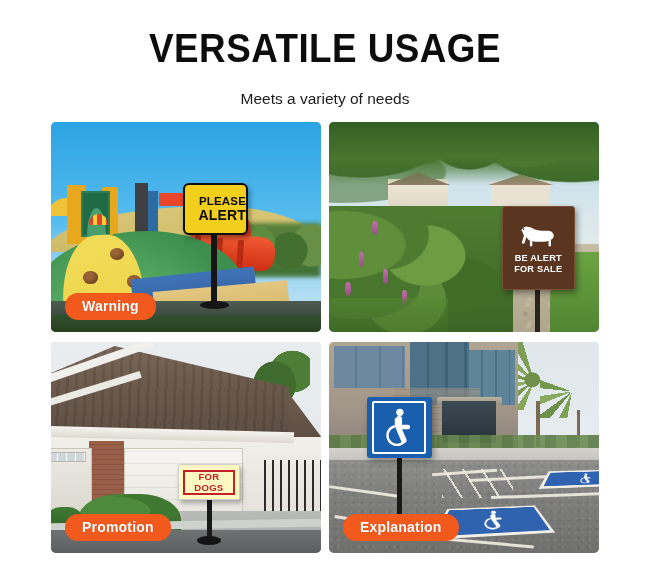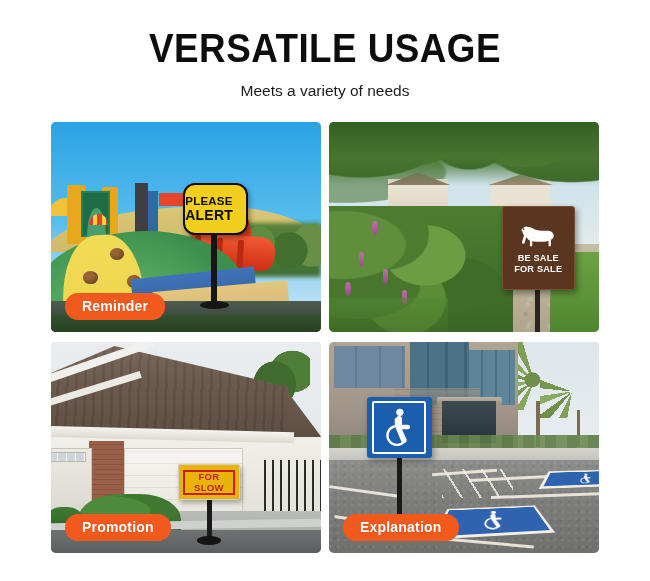--- a/index.html
+++ b/index.html
@@ -16,21 +16,21 @@
   .title {
     font-family: "Liberation Sans", sans-serif;
     font-size: 40px;
     font-weight: 700;
     letter-spacing: 0.5px;
     color: #0d0d0d;
     transform: scaleX(0.92);
     line-height: 1.02;
   }
   .subtitle {
-    margin-top: 13px;
+    margin-top: 21px;
     font-size: 15.5px;
     font-weight: 400;
     color: #1b1b1b;
   }
 
   
   .grid {
     position: absolute;
     left: 51px; top: 122px;
     width: 548px; height: 431px;
@@ -122,22 +122,22 @@
   .p1-blue { left:30%; top:72%; width:46%; height:16%;
     background: linear-gradient(180deg,#3f73b8,#33619e); transform: rotate(-6deg); }
   .p1-tan { left:38%; top:78%; width:50%; height:18%;
     background: linear-gradient(180deg,#e3c67f,#d6b86e); transform: rotate(-5deg); }
   .p1-grey { left:0; bottom:0; width:100%; height:15%; background:linear-gradient(#4d5b50,#2e3a31);}
   .p1-darkgrass { left:0; bottom:0; width:100%; height:8%;
     background: linear-gradient(#33512f,#27401f);}
 
   .p1-sign {
     left:49%; top:29%; width:24%; height:25%;
-    background:#f2cf1c; border:2.5px solid #0e0e0e; border-radius:12px;
-    display:flex; flex-direction:column; align-items:flex-start; justify-content:center;
+    background:#f2cf1c; border:2.5px solid #0e0e0e; border-radius:6px;
+    display:flex; flex-direction:column; align-items:flex-end; justify-content:center;
     box-shadow: 2px 3px 5px rgba(0,0,0,.35); z-index:20;
   }
   .p1-sign span { color:#0b0b0b; font-weight:700; line-height:1.12; letter-spacing:.2px; }
   .p1-sign .l1 { font-size:11.5px; }
   .p1-sign .l2 { font-size:14px; }
   .p1-post { left:59.3%; top:53%; width:2.2%; height:34%; background:#161616; z-index:19;}
   .p1-base { left:55%; top:85%; width:11%; height:4%; background:#151515; border-radius:50%; z-index:19;}
 
   
   .p2-sky { inset:0; background: linear-gradient(#b9d9ea 0%, #cfe3ec 30%, #dfeaea 55%, #e7e9de 100%); }
@@ -258,21 +258,21 @@
     border-radius: 40% 40% 10% 10% / 60% 60% 10% 10%;}
   .p3-shrub2 { left:-2%; top:78%; width:14%; height:15%;
     background: linear-gradient(#3f7a33,#2f5c26); border-radius:40% 40% 0 0;}
   .p3-drive { left:0; bottom:0; width:100%; height:20%;
     background: linear-gradient(#b9bbb8,#a6a8a5);}
   .p3-curb { left:0; bottom:11%; width:100%; height:4%; background:#cfd1ce; transform: rotate(-1deg);}
   .p3-road { left:0; bottom:0; width:100%; height:11%; background: linear-gradient(#6e7272,#5b5f5f);}
 
   .p3-sign {
     left:47%; top:58%; width:23%; height:17%;
-    background:#eab308; border:1.5px solid #cfcfcf; border-radius:2px;
+    background:#fef9c3; border:1.5px solid #cfcfcf; border-radius:2px;
     box-shadow: 2px 3px 5px rgba(0,0,0,.3);
     display:flex; align-items:center; justify-content:center; z-index:20;
   }
   .p3-sign-in {
     width:86%; height:74%; border:2px solid #c22026;
     display:flex; flex-direction:column; align-items:center; justify-content:center;
   }
   .p3-sign-in span { color:#c22026; font-weight:700; font-size:9.5px; line-height:1.16; letter-spacing:.3px;}
   .p3-post { left:57.6%; top:74%; width:2.1%; height:20%; background:#1a1a1a; z-index:19;}
   .p3-base { left:54%; top:92%; width:9%; height:4%; background:#141414; border-radius:50%; z-index:19;}
@@ -394,21 +394,21 @@
         <div class="lyr p1-grey"></div>
         <div class="lyr p1-darkgrass"></div>
 
         <div class="lyr p1-post"></div>
         <div class="lyr p1-base"></div>
         <div class="lyr p1-sign">
           <span class="l1">PLEASE</span>
           <span class="l2">ALERT</span>
         </div>
       </div>
-      <div class="badge">Reminder</div>
+      <div class="badge">Warning</div>
     </div>
 
     <div class="panel">
       <div class="scene">
         <div class="lyr p2-sky"></div>
         <div class="lyr p2-bgtrees"></div>
         <div class="lyr p2-house1"></div>
         <div class="lyr p2-roof1"></div>
         <div class="lyr p2-house2"></div>
         <div class="lyr p2-roof2"></div>
@@ -425,21 +425,21 @@
         <div class="lyr p2-flower p2-f4"></div>
         <div class="lyr p2-flower p2-f5"></div>
         <div class="lyr p2-lgrass"></div>
 
         <div class="lyr p2-post"></div>
         <div class="lyr p2-sign">
           <svg class="p2-dog" viewBox="0 0 100 62">
             <path fill="#ffffff" d="M8 16c2-5 6-9 11-10 3-1 5 1 8 1 5 0 9 3 13 5 6 3 13 4 20 4h17c4 0 8 2 10 5 2 2 3 5 3 8 0 4-2 7-5 9l-2 1v14c0 2-1 3-3 3s-3-1-3-3V42c-4 1-8 2-12 2H45c-3 0-6 0-9-1v10c0 2-1 3-3 3s-3-1-3-3V41c-4-2-7-5-9-9l-4 14c0 2-2 3-4 3s-3-2-3-4l5-17c-2-3-3-6-4-9l-1-3z"></path>
             <circle cx="14" cy="12" r="2.2" fill="#5a3520"></circle>
           </svg>
-          <span class="txt">BE SALE</span>
+          <span class="txt">BE ALERT</span>
           <span class="txt">FOR SALE</span>
         </div>
       </div>
     </div>
 
     <div class="panel">
       <div class="scene">
         <div class="lyr p3-sky"></div>
         <div class="lyr p3-tree"></div>
         <div class="lyr p3-roof-right"></div>
@@ -459,21 +459,21 @@
         <div class="lyr p3-hedge"></div>
         <div class="lyr p3-shrub2"></div>
         <div class="lyr p3-curb"></div>
         <div class="lyr p3-road"></div>
 
         <div class="lyr p3-post"></div>
         <div class="lyr p3-base"></div>
         <div class="lyr p3-sign">
           <div class="p3-sign-in">
             <span>FOR</span>
-            <span>SLOW</span>
+            <span>DOGS</span>
           </div>
         </div>
       </div>
       <div class="badge">Promotion</div>
     </div>
 
     <div class="panel">
       <div class="scene">
         <div class="lyr p4-sky"></div>
         <div class="lyr p4-palm1"></div>

